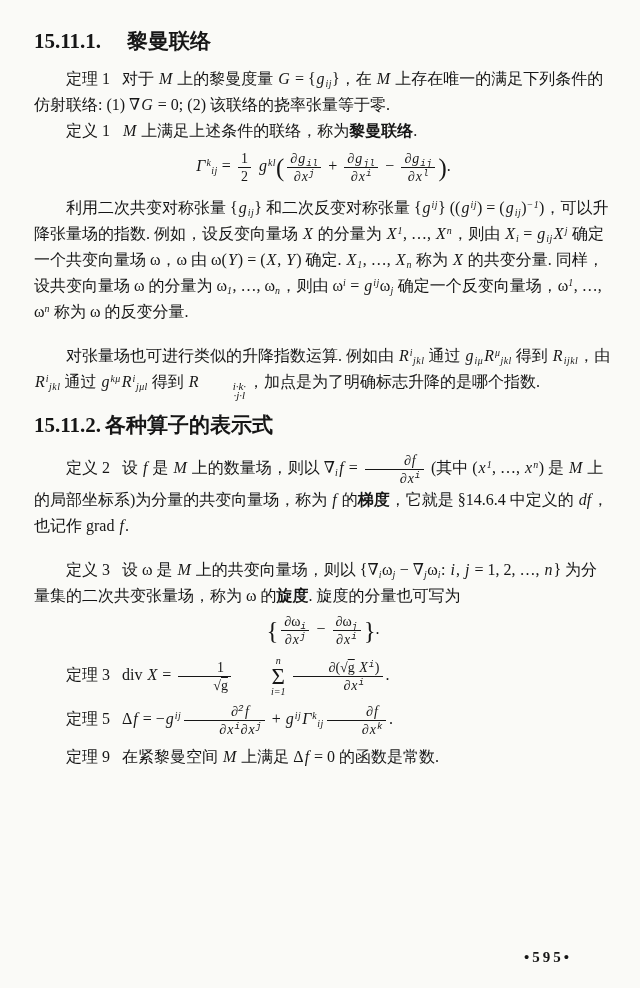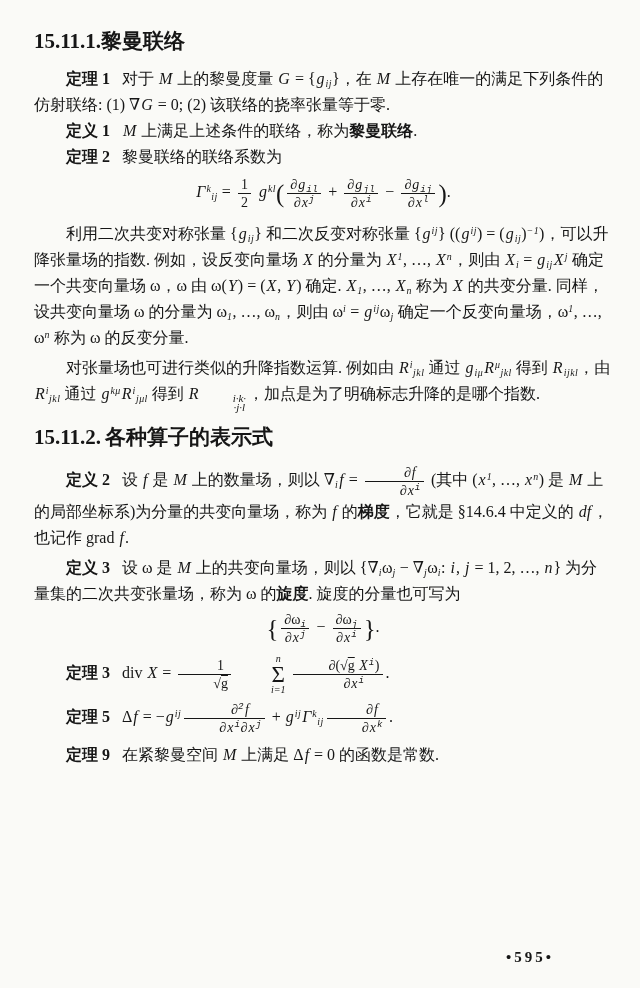--- a/index.html
+++ b/index.html
@@ -4,67 +4,64 @@
 <style>
   html,body{margin:0;padding:0;background:#fafaf7;}
   .page{
     width:640px;height:988px;box-sizing:border-box;position:relative;overflow:hidden;
     background:#fafaf7;color:#161616;
     padding:26px 28px 0 34px;
     font-family:"Liberation Serif","DejaVu Serif",serif;
     font-size:16px;line-height:26px;
   }
   .sec{font-weight:bold;font-size:21px;line-height:30px;margin:0 0 10px;}
-  .sec .secnum{}
+  .sec .secnum{margin-right:26px;}
   .sec.tight .secnum{margin-right:4px;}
   .para{margin:0;text-indent:2em;}
-  .para .lbl{font-weight:bold;margin-right:12px;white-space:nowrap;}
+  .para .lbl{font-weight:normal;margin-right:12px;white-space:nowrap;}
   .v{font-style:italic;padding:0 1px;font-family:"Liberation Serif","DejaVu Serif",serif;}
   sub,sup{font-size:0.62em;font-style:italic;line-height:0;letter-spacing:0.5px;}
   sup{vertical-align:0.55em;}
   sub{vertical-align:-0.3em;}
   .frac{display:inline-flex;flex-direction:column;text-align:center;vertical-align:middle;margin:0 3px;line-height:normal;}
   .fnum,.fden{display:block;font-size:14px;line-height:17px;padding:0 3px;}
   .fnum{border-bottom:1px solid #161616;}
   .frac sub,.frac sup{font-size:0.66em;font-family:Liberation Mono, monospace;}
   .frac.nobar .fnum{border-bottom:none;}
   .frac.ten{margin:0 1px 0 0;vertical-align:-0.2em;}
   .frac.ten .fnum,.frac.ten .fden{font-size:11px;line-height:9px;padding:0 1px;font-style:italic;}
   .sum{display:inline-flex;flex-direction:column;align-items:center;vertical-align:middle;margin:0 5px;}
   .sum .lim{font-size:10px;line-height:10px;font-style:italic;}
   .sum .sig{font-size:23px;line-height:21px;}
   .bp{font-size:1.55em;vertical-align:middle;line-height:0;}
   .ol{text-decoration:overline;}
   .disp{text-align:center;text-indent:0;margin:6px 0 10px;}
   .disp.curl{margin:4px 0 8px;}
   .mt6{margin-top:6px;}
-  .mt4{margin-top:4px;}
+  .mt4{margin-top:18px;}
   .sec.second{margin:10px 0 12px;}
-  .pageno{position:absolute;right:86px;bottom:18px;font-weight:bold;font-size:15px;letter-spacing:3px;}
+  .pageno{position:absolute;right:68px;bottom:18px;font-weight:bold;font-size:15px;letter-spacing:3px;}
 </style>
 </head>
 <body>
 
 <div class="page">
 
   <h2 class="sec">
     <span class="secnum">15.11.1.</span><span>黎曼联络</span>
   </h2>
 
   <p class="para">
     <b class="lbl">定理 1</b><span>对于 <span class="v">M</span> 上的黎曼度量 <span class="v">G</span> = {<span class="v">g</span><sub>ij</sub>}，在 <span class="v">M</span> 上存在唯一的满足下列条件的仿射联络: (1) ∇<span class="v">G</span> = 0; (2) 该联络的挠率张量等于零.</span>
   </p>
 
   <p class="para">
     <b class="lbl">定义 1</b><span><span class="v">M</span> 上满足上述条件的联络，称为<b>黎曼联络</b>.</span>
   </p>
 
-  <p class="para">
-    <b class="lbl">定理 2</b><span>黎曼联络的联络系数为</span>
-  </p>
 
   <div class="disp"><span class="v">Γ</span><sup>k</sup><sub>ij</sub> = <span class="frac">
         <span class="fnum">1</span>
         <span class="fden">2</span>
       </span> <span class="v">g</span><sup>kl</sup><span class="bp">(</span><span class="frac">
         <span class="fnum">∂<span class="v">g</span><sub>il</sub></span>
         <span class="fden">∂<span class="v">x</span><sup>j</sup></span>
       </span> + <span class="frac">
         <span class="fnum">∂<span class="v">g</span><sub>jl</sub></span>
         <span class="fden">∂<span class="v">x</span><sup>i</sup></span>

